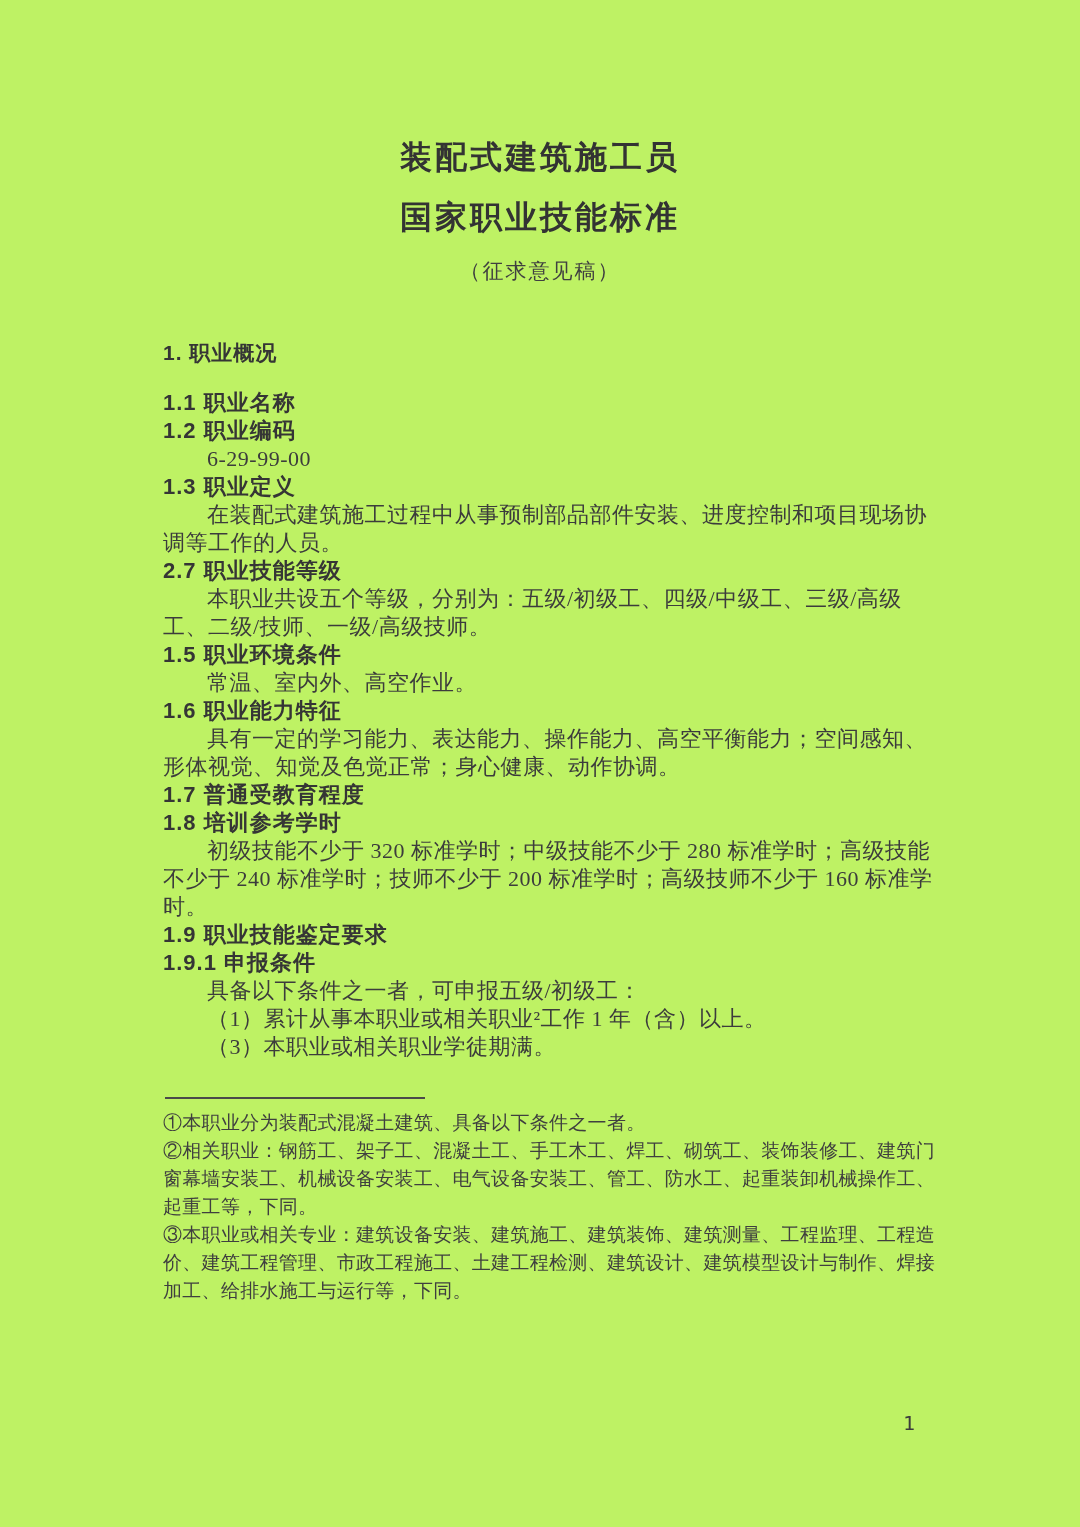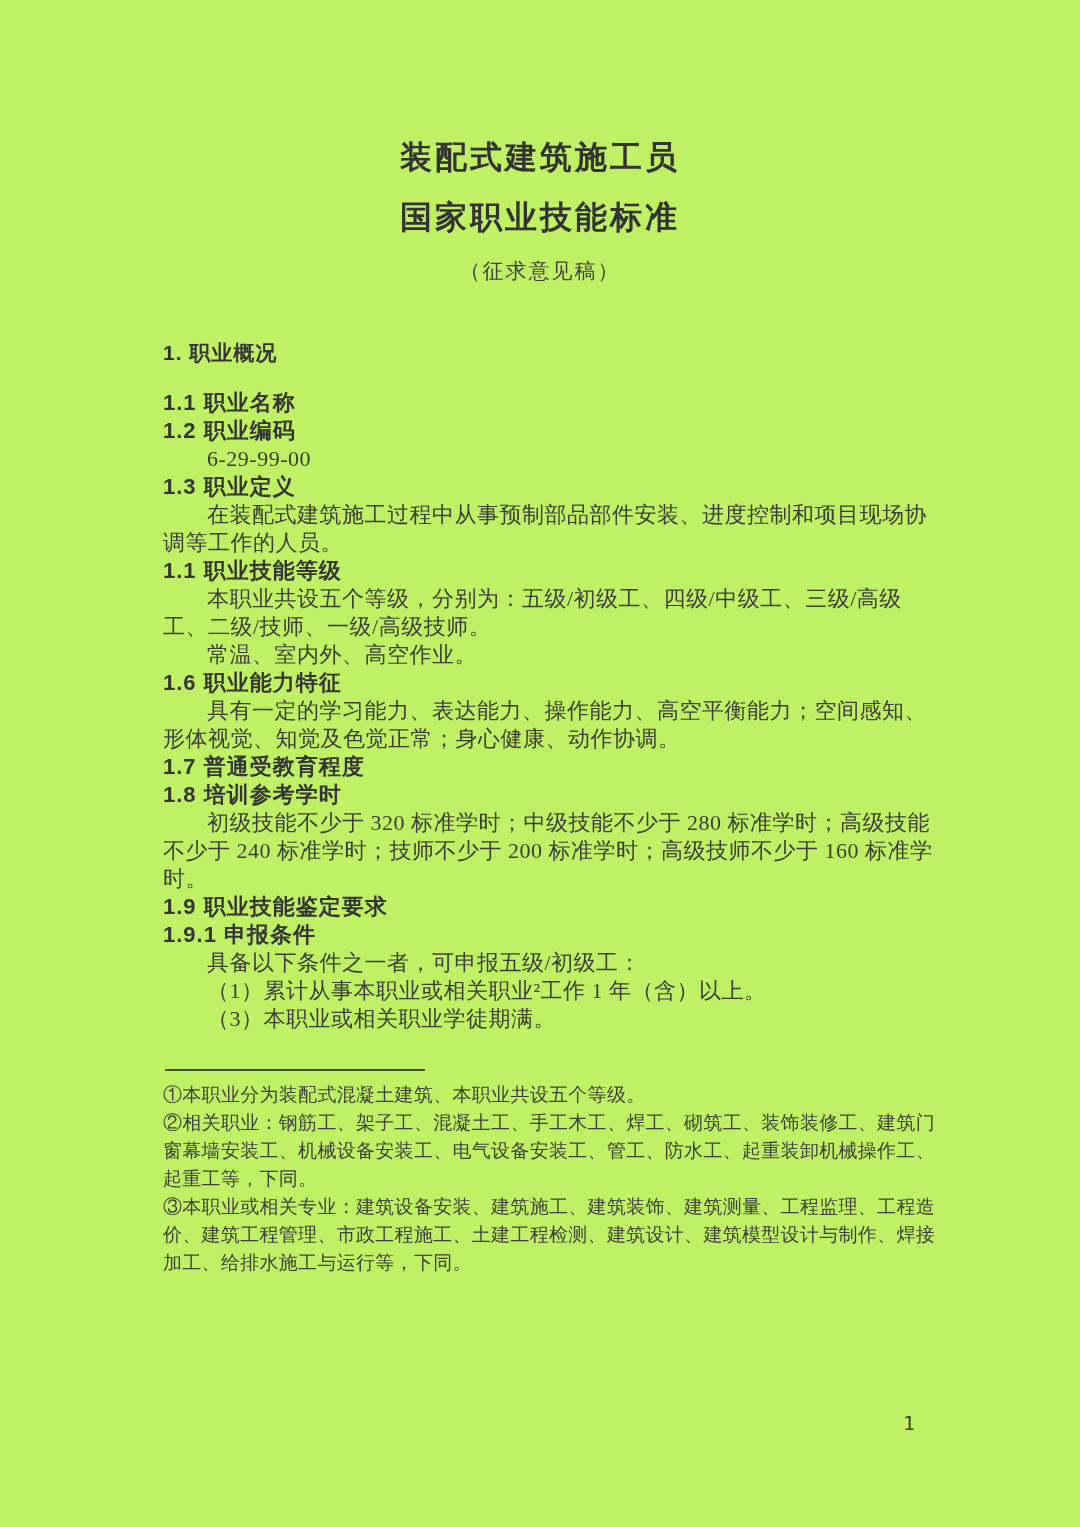--- a/index.html
+++ b/index.html
@@ -102,42 +102,43 @@
     <div class="h1">1. 职业概况</div>
 
     <div class="h2">1.1 职业名称</div>
 
     <div class="h2">1.2 职业编码</div>
     <div class="para">6-29-99-00</div>
 
     <div class="h2">1.3 职业定义</div>
     <div class="para">在装配式建筑施工过程中从事预制部品部件安装、进度控制和项目现场协调等工作的人员。</div>
 
-    <div class="h2">1.1 职业技能等级</div>
+    <div class="h2">2.7 职业技能等级</div>
     <div class="para">本职业共设五个等级，分别为：五级/初级工、四级/中级工、三级/高级工、二级/技师、一级/高级技师。</div>
 
+    <div class="h2">1.5 职业环境条件</div>
     <div class="para">常温、室内外、高空作业。</div>
 
     <div class="h2">1.6 职业能力特征</div>
     <div class="para">具有一定的学习能力、表达能力、操作能力、高空平衡能力；空间感知、形体视觉、知觉及色觉正常；身心健康、动作协调。</div>
 
     <div class="h2">1.7 普通受教育程度</div>
 
     <div class="h2">1.8 培训参考学时</div>
     <div class="para">初级技能不少于 320 标准学时；中级技能不少于 280 标准学时；高级技能不少于 240 标准学时；技师不少于 200 标准学时；高级技师不少于 160 标准学时。</div>
 
     <div class="h2">1.9 职业技能鉴定要求</div>
     <div class="h3">1.9.1 申报条件</div>
     <div class="para">具备以下条件之一者，可申报五级/初级工：</div>
     <div class="para">（1）累计从事本职业或相关职业²工作 1 年（含）以上。</div>
     <div class="para">（3）本职业或相关职业学徒期满。</div>
 
     <hr class="fn-divider">
     <div class="footnotes">
-      <div class="fn">①本职业分为装配式混凝土建筑、本职业共设五个等级。</div>
+      <div class="fn">①本职业分为装配式混凝土建筑、具备以下条件之一者。</div>
       <div class="fn">②相关职业：钢筋工、架子工、混凝土工、手工木工、焊工、砌筑工、装饰装修工、建筑门窗幕墙安装工、机械设备安装工、电气设备安装工、管工、防水工、起重装卸机械操作工、起重工等，下同。</div>
       <div class="fn">③本职业或相关专业：建筑设备安装、建筑施工、建筑装饰、建筑测量、工程监理、工程造价、建筑工程管理、市政工程施工、土建工程检测、建筑设计、建筑模型设计与制作、焊接加工、给排水施工与运行等，下同。</div>
     </div>
 
   </div>
 
   <div class="page-num">1</div>
 
 </div>
 

